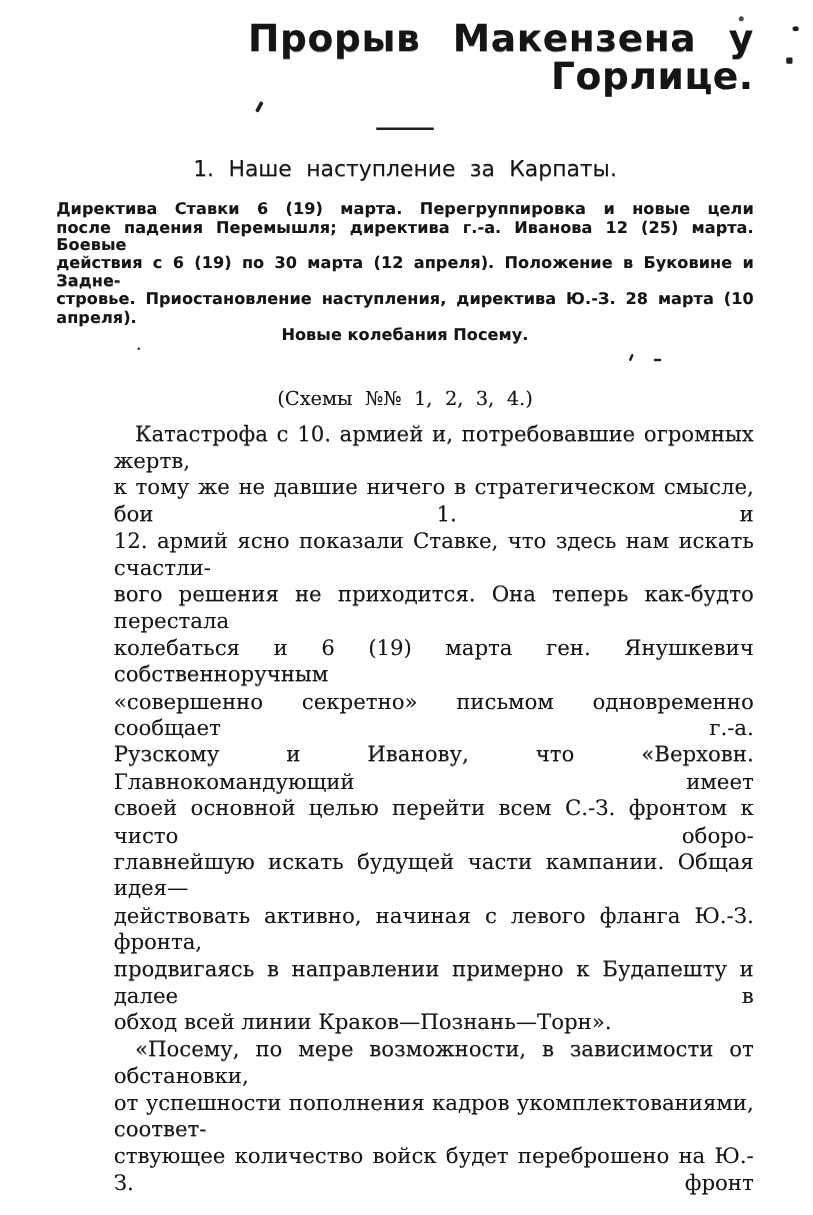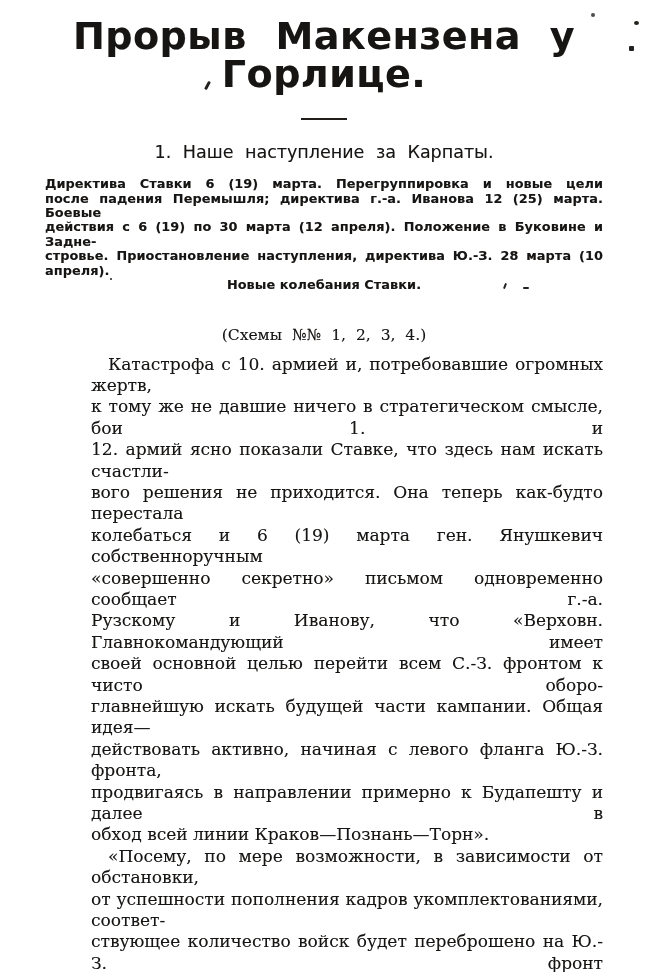--- a/index.html
+++ b/index.html
@@ -17,23 +17,23 @@
     margin-top:46px;
     font:19px "DejaVu Serif", serif;
     text-align:center;
     letter-spacing:3px; word-spacing:10px;
     line-height:1;
   }
   .title {
     margin-top:17px;
     font-family:"DejaVu Sans", sans-serif;
     font-weight:bold;
-    font-size:38px;
+    font-size:30px;
     line-height:1;
-    text-align:center;
+    text-align:right;
     letter-spacing:0.5px; word-spacing:15px;
   }
   .rule {
     width:46px; height:2px;
     background:#201d1a;
     margin:25px auto 0;
   }
   .section {
     margin-top:23px;
     font-family:"DejaVu Sans", sans-serif;
@@ -81,21 +81,21 @@
 
   <div class="rule"></div>
 
   <div class="section">1. Наше наступление за Карпаты.</div>
 
   <div class="summary">
     <div class="summary-line">Директива Ставки 6 (19) марта. Перегруппировка и новые цели</div>
     <div class="summary-line">после падения Перемышля; директива г.-а. Иванова 12 (25) марта. Боевые</div>
     <div class="summary-line">действия с 6 (19) по 30 марта (12 апреля). Положение в Буковине и Задне-</div>
     <div class="summary-line">стровье. Приостановление наступления, директива Ю.-З. 28 марта (10 апреля).</div>
-    <div class="summary-center">Новые колебания Ставки.</div>
+    <div class="summary-center">Новые колебания Посему.</div>
   </div>
 
   <div class="schemes">(Схемы №№ 1, 2, 3, 4.)</div>
 
   <div class="bodytext">
     <div>
       <div class="bline first">Катастрофа с 10. армией и, потребовавшие огромных жертв,</div>
       <div class="bline">к тому же не давшие ничего в стратегическом смысле, бои 1. и</div>
       <div class="bline">12. армий ясно показали Ставке, что здесь нам искать счастли-</div>
       <div class="bline">вого решения не приходится. Она теперь как-будто перестала</div>

